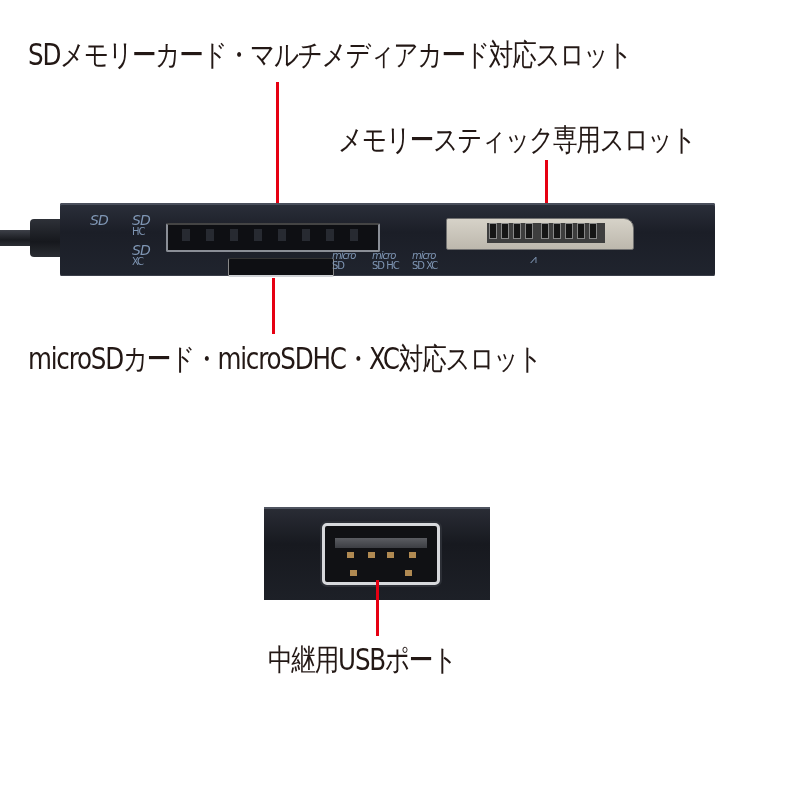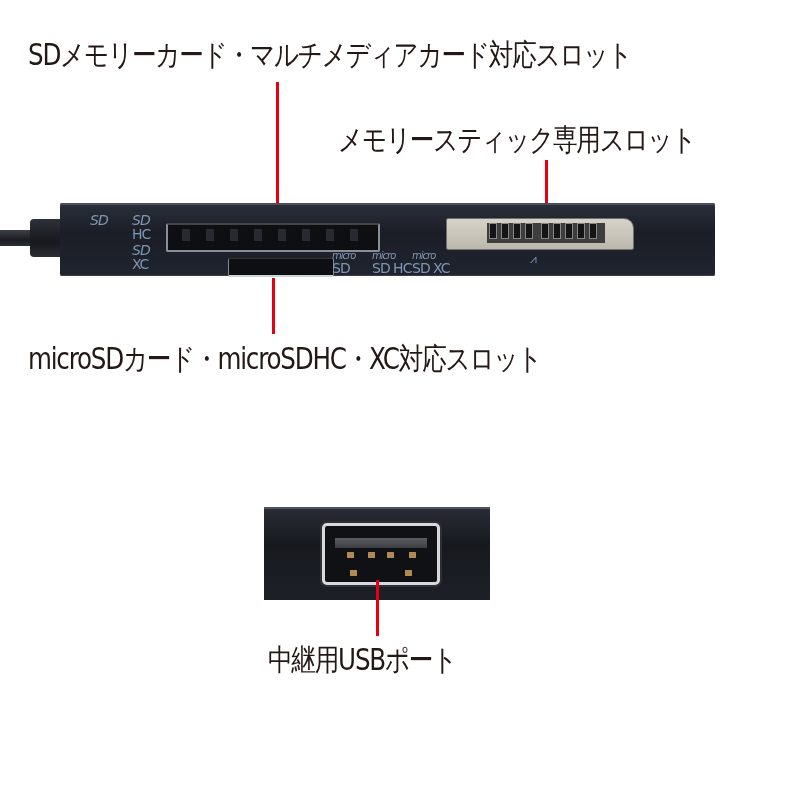--- a/index.html
+++ b/index.html
@@ -10,21 +10,21 @@
   .cable{position:absolute;left:0;top:230px;width:62px;height:16px;background:linear-gradient(#3d4048,#1a1c21 60%,#2c2f35);}
   .boot{position:absolute;left:30px;top:219px;width:30px;height:38px;background:linear-gradient(#2e3138,#16181d 60%,#2a2d33);border-radius:4px 0 0 4px;}
   .slot{position:absolute;background:#0e0f13;}
   .slot-sd{left:106px;top:20px;width:210px;height:25px;border:2px solid #8a8e96;border-top-color:#444;border-radius:2px;}
   .slot-sd .pin{position:absolute;top:4px;width:8px;height:12px;background:#272a31;}
   .slot-micro{left:168px;top:55px;width:104px;height:16px;border:1px solid #888;border-top-color:#333;border-bottom:2px solid #cfd2d6;border-radius:2px;}
   .slot-ms{left:386px;top:15px;width:186px;height:30px;background:linear-gradient(#d6d2c8,#bdb8ad);border:1px solid #707070;border-radius:2px 10px 2px 2px;}
   .slot-ms .inner{position:absolute;left:40px;top:4px;width:118px;height:20px;background:#3e3e3e;}
   .slot-ms .pin{position:absolute;top:4px;width:6px;height:14px;background:#151515;border:1px solid #888;}
   .logo{position:absolute;color:#7f96b4;font-weight:normal;font-style:italic;font-size:14px;line-height:1;letter-spacing:-1px;}
-  .logo small{display:block;font-size:14px;font-style:normal;}
+  .logo small{display:block;font-size:10px;font-style:normal;}
   .usb-box{position:absolute;left:264px;top:507px;width:226px;height:93px;background:linear-gradient(#2a2d36,#17191f 40%,#1d2027);box-shadow:inset 0 2px 0 #4f5460;}
   .usb-port{position:absolute;left:58px;top:16px;width:112px;height:56px;border:3px solid #d7d9dc;border-radius:5px;background:#101114;box-shadow:0 0 0 2px #2c2f36;}
   .usb-tongue{position:absolute;left:10px;top:12px;width:92px;height:10px;background:linear-gradient(#5b5d62,#3c3e43);}
   .usb-pin{position:absolute;width:7px;height:6px;background:#b08a52;}
 </style>
 </head>
 <body>
 
 <div class="label" style="left:28px;top:40px;">SDメモリーカード・マルチメディアカード対応スロット</div>
 <div class="leader" style="left:276px;top:82px;height:140px;"></div>

